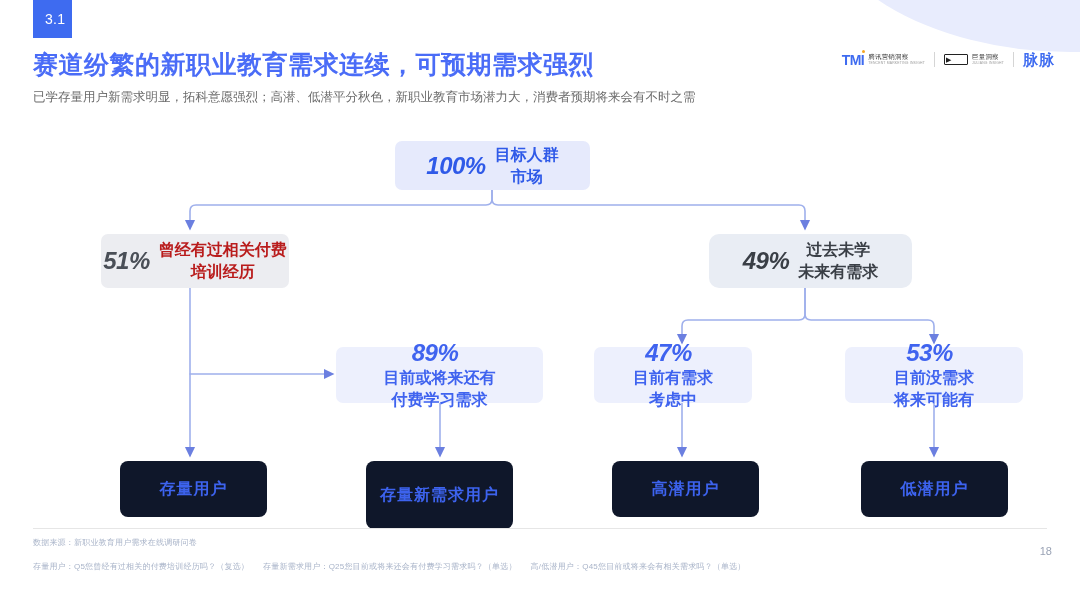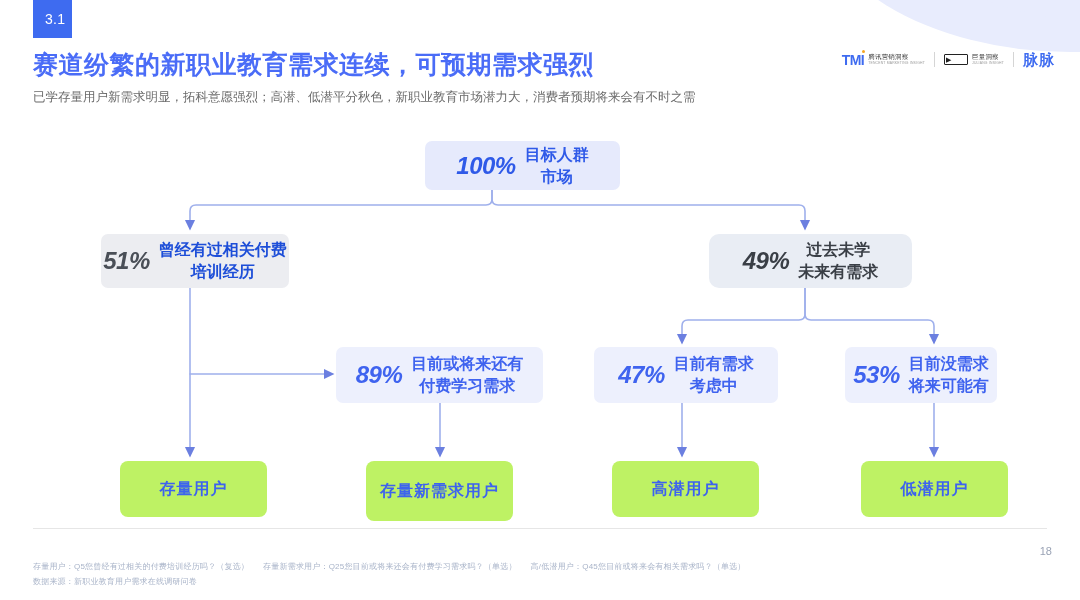--- a/index.html
+++ b/index.html
@@ -91,54 +91,54 @@
     box-sizing:border-box;z-index:2;
   }
   .node .pct{
     font-size:24px;font-weight:800;font-style:italic;
     letter-spacing:-.5px;margin-right:9px;
   }
   .node .lbl{
     font-size:16px;font-weight:700;line-height:1.35;text-align:center;
   }
   
-  .n-blue{background:#e6eafc;margin-left:30px;}
+  .n-blue{background:#e6eafc;}
   .n-blue .pct{color:#2f5ae8;}
   .n-blue .lbl{color:#2f5ae8;}
   
-  .n-lav{background:#edf0fd;}
+  .n-lav{background:#edf0fd;flex-direction:column;}
   .n-lav .pct{color:#3f63ef;}
   .n-lav .lbl{color:#3f63ef;}
   
   .n-gray{background:#ecedf1;}
   .n-gray .pct{color:#4a4f57;}
-  .n-gray .lbl{color:#1d4ed8;}
+  .n-gray .lbl{color:#b91c1c;}
   
   .n-graylav{background:#e9edf4;}
   .n-graylav .pct{color:#3a3f46;}
   .n-graylav .lbl{color:#3a3f46;}
 
   
   .leaf{
-    position:absolute;border-radius:8px;background:#bef264;
+    position:absolute;border-radius:8px;background:#0f172a;
     display:flex;align-items:center;justify-content:center;
     font-size:16px;font-weight:700;color:#3d63ee;letter-spacing:1px;
     box-sizing:border-box;z-index:2;
   }
 
   
   .conn{position:absolute;left:0;top:0;width:1080px;height:600px;z-index:1;}
 
   
   .footline{
     position:absolute;left:33px;width:1014px;height:1px;background:#e6e6e6;top:528px;z-index:2;
   }
   .src{
     position:absolute;left:33px;top:537px;
-    font-size:8px;color:#a9b4c9;letter-spacing:.2px;z-index:3;margin-top:39px;
+    font-size:8px;color:#a9b4c9;letter-spacing:.2px;z-index:3;
   }
   .notes{
     position:absolute;left:33px;top:561px;
     font-size:8px;color:#a9b4c9;letter-spacing:.2px;z-index:3;
     display:flex;gap:14px;
   }
   .pageno{
     position:absolute;right:28px;top:545px;
     font-size:11px;color:#9aa3b5;z-index:3;
   }
@@ -231,38 +231,38 @@
   </div>
 
   <div class="node n-lav" style="left:336px;top:347px;width:207px;height:56px;">
     <span class="pct">89%</span>
     <span class="lbl">
       <span>目前或将来还有</span><br>
       <span>付费学习需求</span>
     </span>
   </div>
 
-  <div class="node n-lav" style="left:594px;top:347px;width:184px;height:56px;">
+  <div class="node n-lav" style="left:594px;top:347px;width:158px;height:56px;">
     <span class="pct">47%</span>
     <span class="lbl">
       <span>目前有需求</span><br>
       <span>考虑中</span>
     </span>
   </div>
 
-  <div class="node n-lav" style="left:845px;top:347px;width:152px;height:56px;">
+  <div class="node n-lav" style="left:845px;top:347px;width:178px;height:56px;">
     <span class="pct">53%</span>
     <span class="lbl">
       <span>目前没需求</span><br>
       <span>将来可能有</span>
     </span>
   </div>
 
   <div class="leaf" style="left:120px;top:461px;width:147px;height:56px;">存量用户</div>
-  <div class="leaf" style="left:366px;top:461px;width:147px;height:60px;">存量新需求用户</div>
+  <div class="leaf" style="left:366px;top:461px;width:147px;height:68px;">存量新需求用户</div>
   <div class="leaf" style="left:612px;top:461px;width:147px;height:56px;">高潜用户</div>
   <div class="leaf" style="left:861px;top:461px;width:147px;height:56px;">低潜用户</div>
 
   <div class="footline"></div>
   <div class="src">数据来源：新职业教育用户需求在线调研问卷</div>
   <div class="notes">
     <span>存量用户：Q5您曾经有过相关的付费培训经历吗？（复选）</span>
     <span>存量新需求用户：Q25您目前或将来还会有付费学习需求吗？（单选）</span>
     <span>高/低潜用户：Q45您目前或将来会有相关需求吗？（单选）</span>
   </div>

